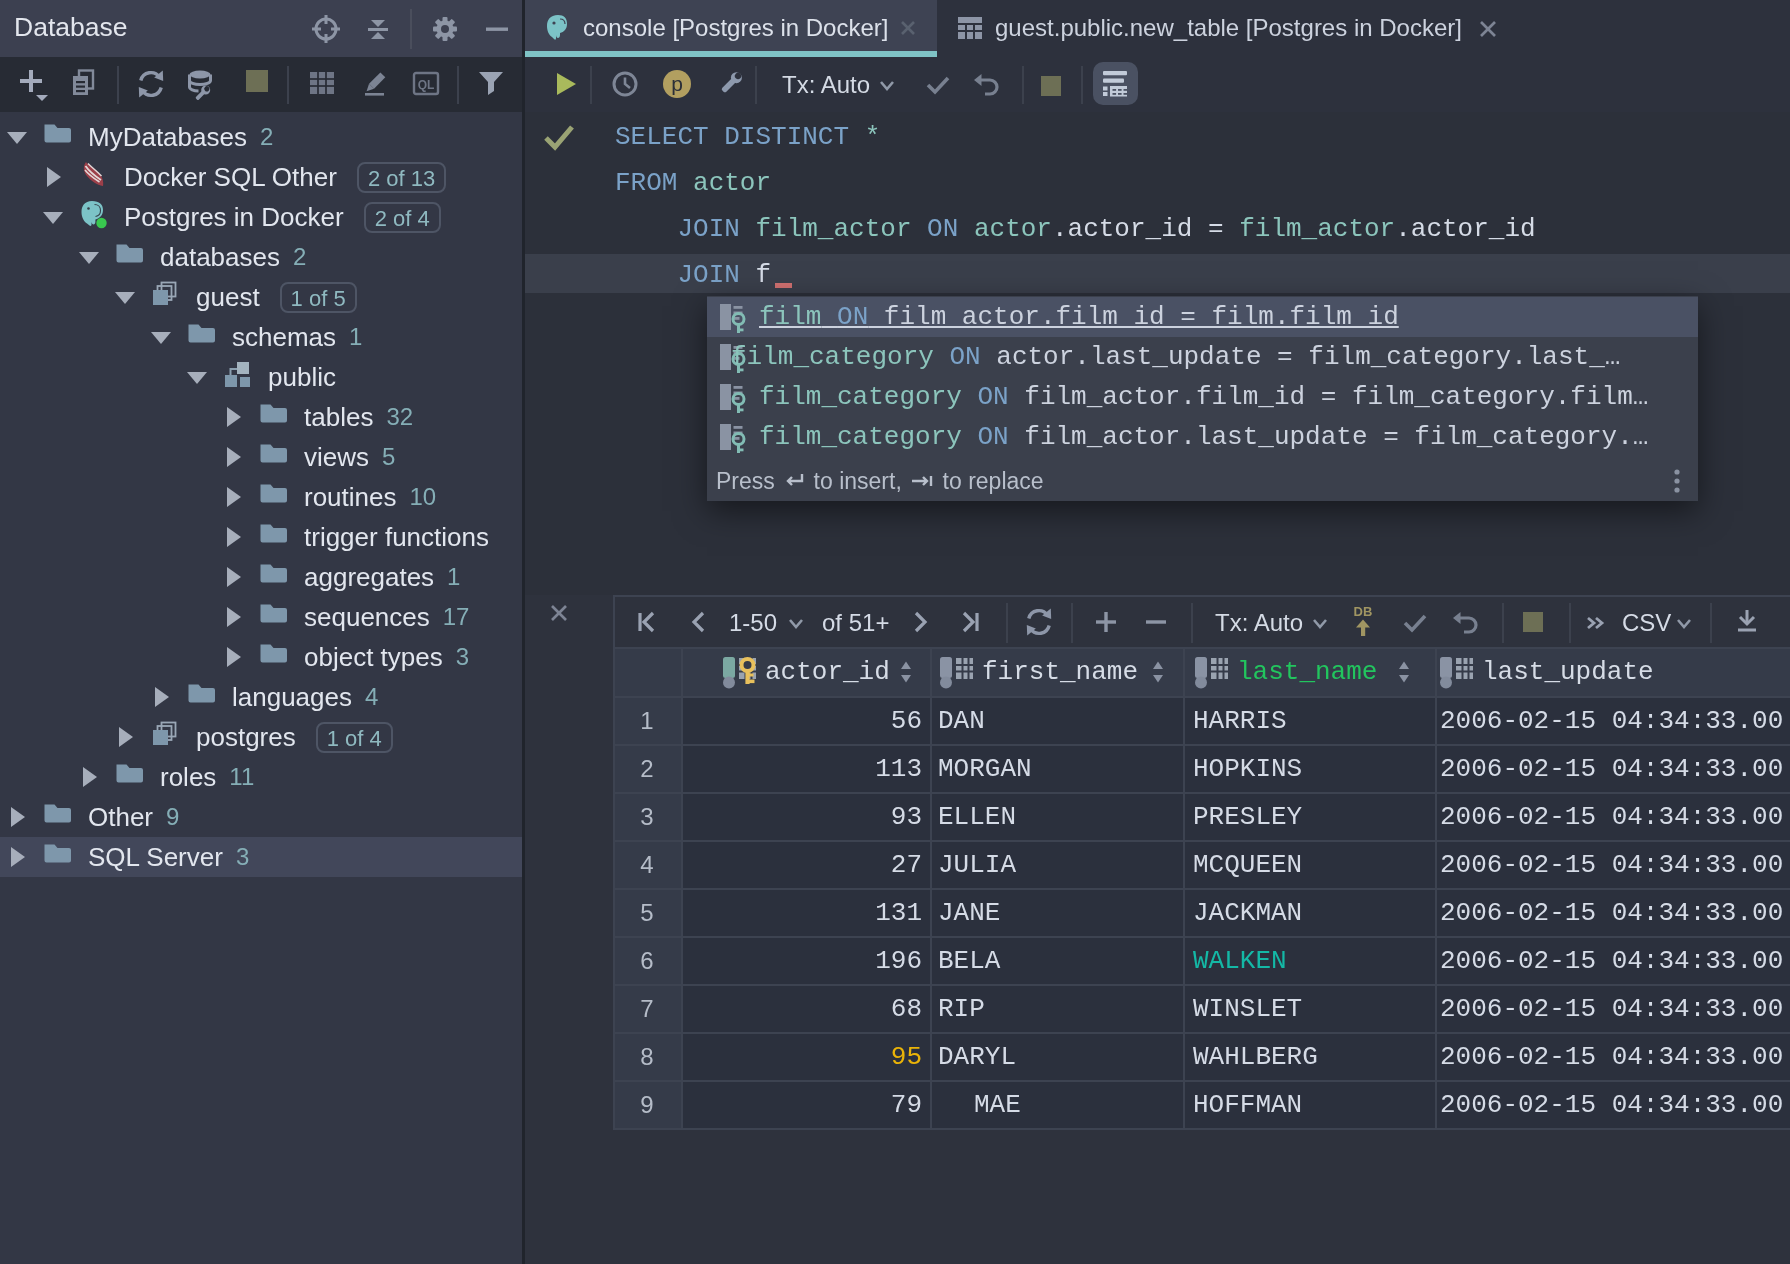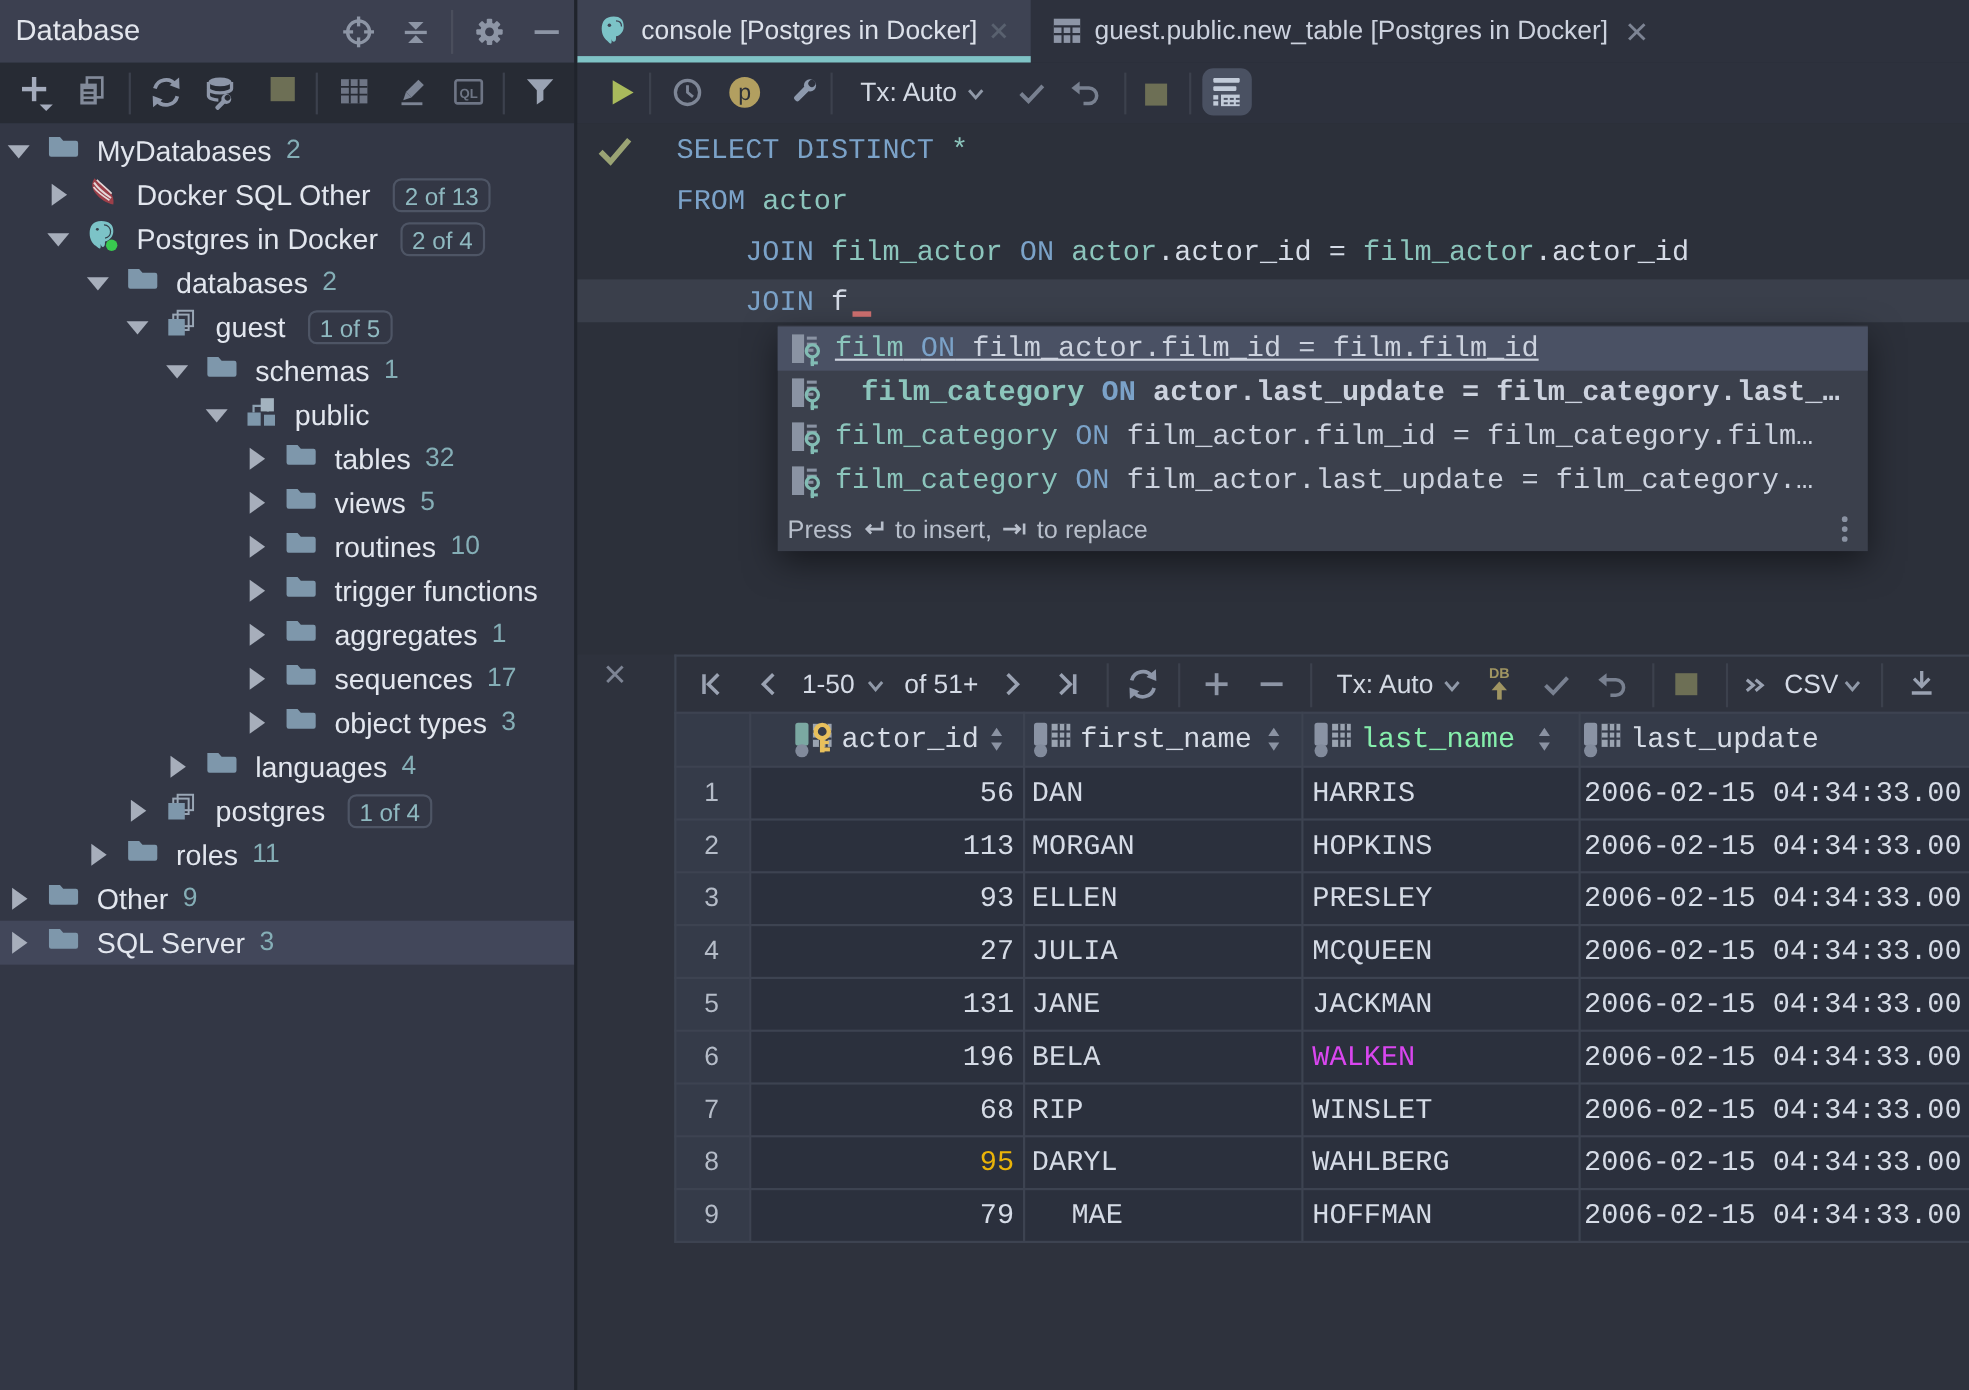--- a/index.html
+++ b/index.html
@@ -555,21 +555,21 @@
         <rect x="2" y="2" width="12" height="21" rx="2.5" fill="#8a93a4"></rect>
         <circle cx="8" cy="27.5" r="6" fill="#828b9c"></circle>
         <rect x="18" y="3" width="17" height="21" fill="#9aa3b0"></rect>
         <g fill="#353b49">
           <rect x="18" y="9" width="17" height="2"></rect>
           <rect x="18" y="15.5" width="17" height="2"></rect>
           <rect x="23.5" y="3" width="2" height="21"></rect>
           <rect x="29.5" y="3" width="2" height="21"></rect>
         </g>
       </svg></div>
-<div class="abs mono" style="left:1237px;top:647px;height:36px;line-height:50px;color:#86efac;">last_name</div>
+<div class="abs mono" style="left:1237px;top:647px;height:36px;line-height:50px;color:#22c55e;">last_name</div>
 <div class="abs" style="left:1396px;top:658px;"><svg width="16" height="28" viewBox="0 0 16 28" style="">
         <g fill="#8a92a2">
           <polygon points="3,11 13,11 8,3.5"></polygon>
           <polygon points="3,17 13,17 8,24.5"></polygon>
         </g>
       </svg></div>
 <div class="abs" style="left:1438px;top:655px;"><svg width="38" height="34" viewBox="0 0 38 34" style="">
         <rect x="2" y="2" width="12" height="21" rx="2.5" fill="#8a93a4"></rect>
         <circle cx="8" cy="27.5" r="6" fill="#828b9c"></circle>
         <rect x="18" y="3" width="17" height="21" fill="#9aa3b0"></rect>
@@ -602,21 +602,21 @@
 <div class="abs mono" style="left:1193px;top:841px;height:48px;line-height:48px;color:#d5dbe6;">MCQUEEN</div>
 <div class="abs mono" style="left:1440px;top:841px;height:48px;line-height:48px;color:#d5dbe6;">2006-02-15 04:34:33.00</div>
 <div class="abs" style="left:613px;top:889px;width:68px;height:48px;line-height:48px;text-align:center;font-size:24px;color:#b5bcc8;">5</div>
 <div class="abs mono" style="left:681px;top:889px;width:241px;height:64px;line-height:48px;text-align:right;color:#d5dbe6;">131</div>
 <div class="abs mono" style="left:938px;top:889px;height:48px;line-height:48px;color:#d5dbe6;">JANE</div>
 <div class="abs mono" style="left:1193px;top:889px;height:48px;line-height:48px;color:#d5dbe6;">JACKMAN</div>
 <div class="abs mono" style="left:1440px;top:889px;height:48px;line-height:48px;color:#d5dbe6;">2006-02-15 04:34:33.00</div>
 <div class="abs" style="left:613px;top:937px;width:68px;height:48px;line-height:48px;text-align:center;font-size:24px;color:#b5bcc8;">6</div>
 <div class="abs mono" style="left:681px;top:937px;width:241px;height:48px;line-height:48px;text-align:right;color:#d5dbe6;">196</div>
 <div class="abs mono" style="left:938px;top:937px;height:48px;line-height:48px;color:#d5dbe6;">BELA</div>
-<div class="abs mono" style="left:1193px;top:937px;height:48px;line-height:48px;color:#d946ef;">WALKEN</div>
+<div class="abs mono" style="left:1193px;top:937px;height:48px;line-height:48px;color:#14b8a6;">WALKEN</div>
 <div class="abs mono" style="left:1440px;top:937px;height:48px;line-height:48px;color:#d5dbe6;">2006-02-15 04:34:33.00</div>
 <div class="abs" style="left:613px;top:985px;width:68px;height:48px;line-height:48px;text-align:center;font-size:24px;color:#b5bcc8;">7</div>
 <div class="abs mono" style="left:681px;top:985px;width:241px;height:48px;line-height:48px;text-align:right;color:#d5dbe6;">68</div>
 <div class="abs mono" style="left:938px;top:985px;height:65px;line-height:48px;color:#d5dbe6;">RIP</div>
 <div class="abs mono" style="left:1193px;top:985px;height:48px;line-height:48px;color:#d5dbe6;">WINSLET</div>
 <div class="abs mono" style="left:1440px;top:985px;height:48px;line-height:48px;color:#d5dbe6;">2006-02-15 04:34:33.00</div>
 <div class="abs" style="left:613px;top:1033px;width:68px;height:48px;line-height:48px;text-align:center;font-size:24px;color:#b5bcc8;">8</div>
 <div class="abs mono" style="left:681px;top:1033px;width:241px;height:32px;line-height:48px;text-align:right;color:#eab308;">95</div>
 <div class="abs mono" style="left:938px;top:1033px;height:48px;line-height:48px;color:#d5dbe6;">DARYL</div>
 <div class="abs mono" style="left:1193px;top:1033px;height:48px;line-height:48px;color:#d5dbe6;">WAHLBERG</div>
@@ -644,21 +644,21 @@
         <rect x="2" y="3" width="11" height="26" fill="#8a93a3"></rect>
         <g fill="#8a93a3">
           <rect x="15.5" y="5" width="9" height="2.8"></rect>
           <rect x="15.5" y="10.5" width="9" height="2.8"></rect>
           <rect x="15.5" y="16" width="6" height="2.8"></rect>
         </g>
         <circle cx="20.5" cy="18" r="5.5" fill="none" stroke="#82bcb4" stroke-width="3"></circle>
         <rect x="19" y="23" width="3" height="9" fill="#82bcb4"></rect>
         <rect x="19" y="27.5" width="6.5" height="2.8" fill="#82bcb4"></rect>
       </svg></div>
-<div class="abs mono" style="left:783px;top:337px;height:40px;line-height:40px;color:#ccd2de;font-weight:bold;"><span style="color:#8cc5bc">film_category</span> <span style="color:#7ba2c8">ON</span> actor.last_update = film_category.last_…</div>
+<div class="abs mono" style="left:731px;top:337px;height:40px;line-height:40px;color:#ccd2de;"><span style="color:#8cc5bc">film_category</span> <span style="color:#7ba2c8">ON</span> actor.last_update = film_category.last_…</div>
 <div class="abs" style="left:718px;top:381px;"><svg width="30" height="32" viewBox="0 0 30 32" style="">
         <rect x="2" y="3" width="11" height="26" fill="#8a93a3"></rect>
         <g fill="#8a93a3">
           <rect x="15.5" y="5" width="9" height="2.8"></rect>
           <rect x="15.5" y="10.5" width="9" height="2.8"></rect>
           <rect x="15.5" y="16" width="6" height="2.8"></rect>
         </g>
         <circle cx="20.5" cy="18" r="5.5" fill="none" stroke="#82bcb4" stroke-width="3"></circle>
         <rect x="19" y="23" width="3" height="9" fill="#82bcb4"></rect>
         <rect x="19" y="27.5" width="6.5" height="2.8" fill="#82bcb4"></rect>

